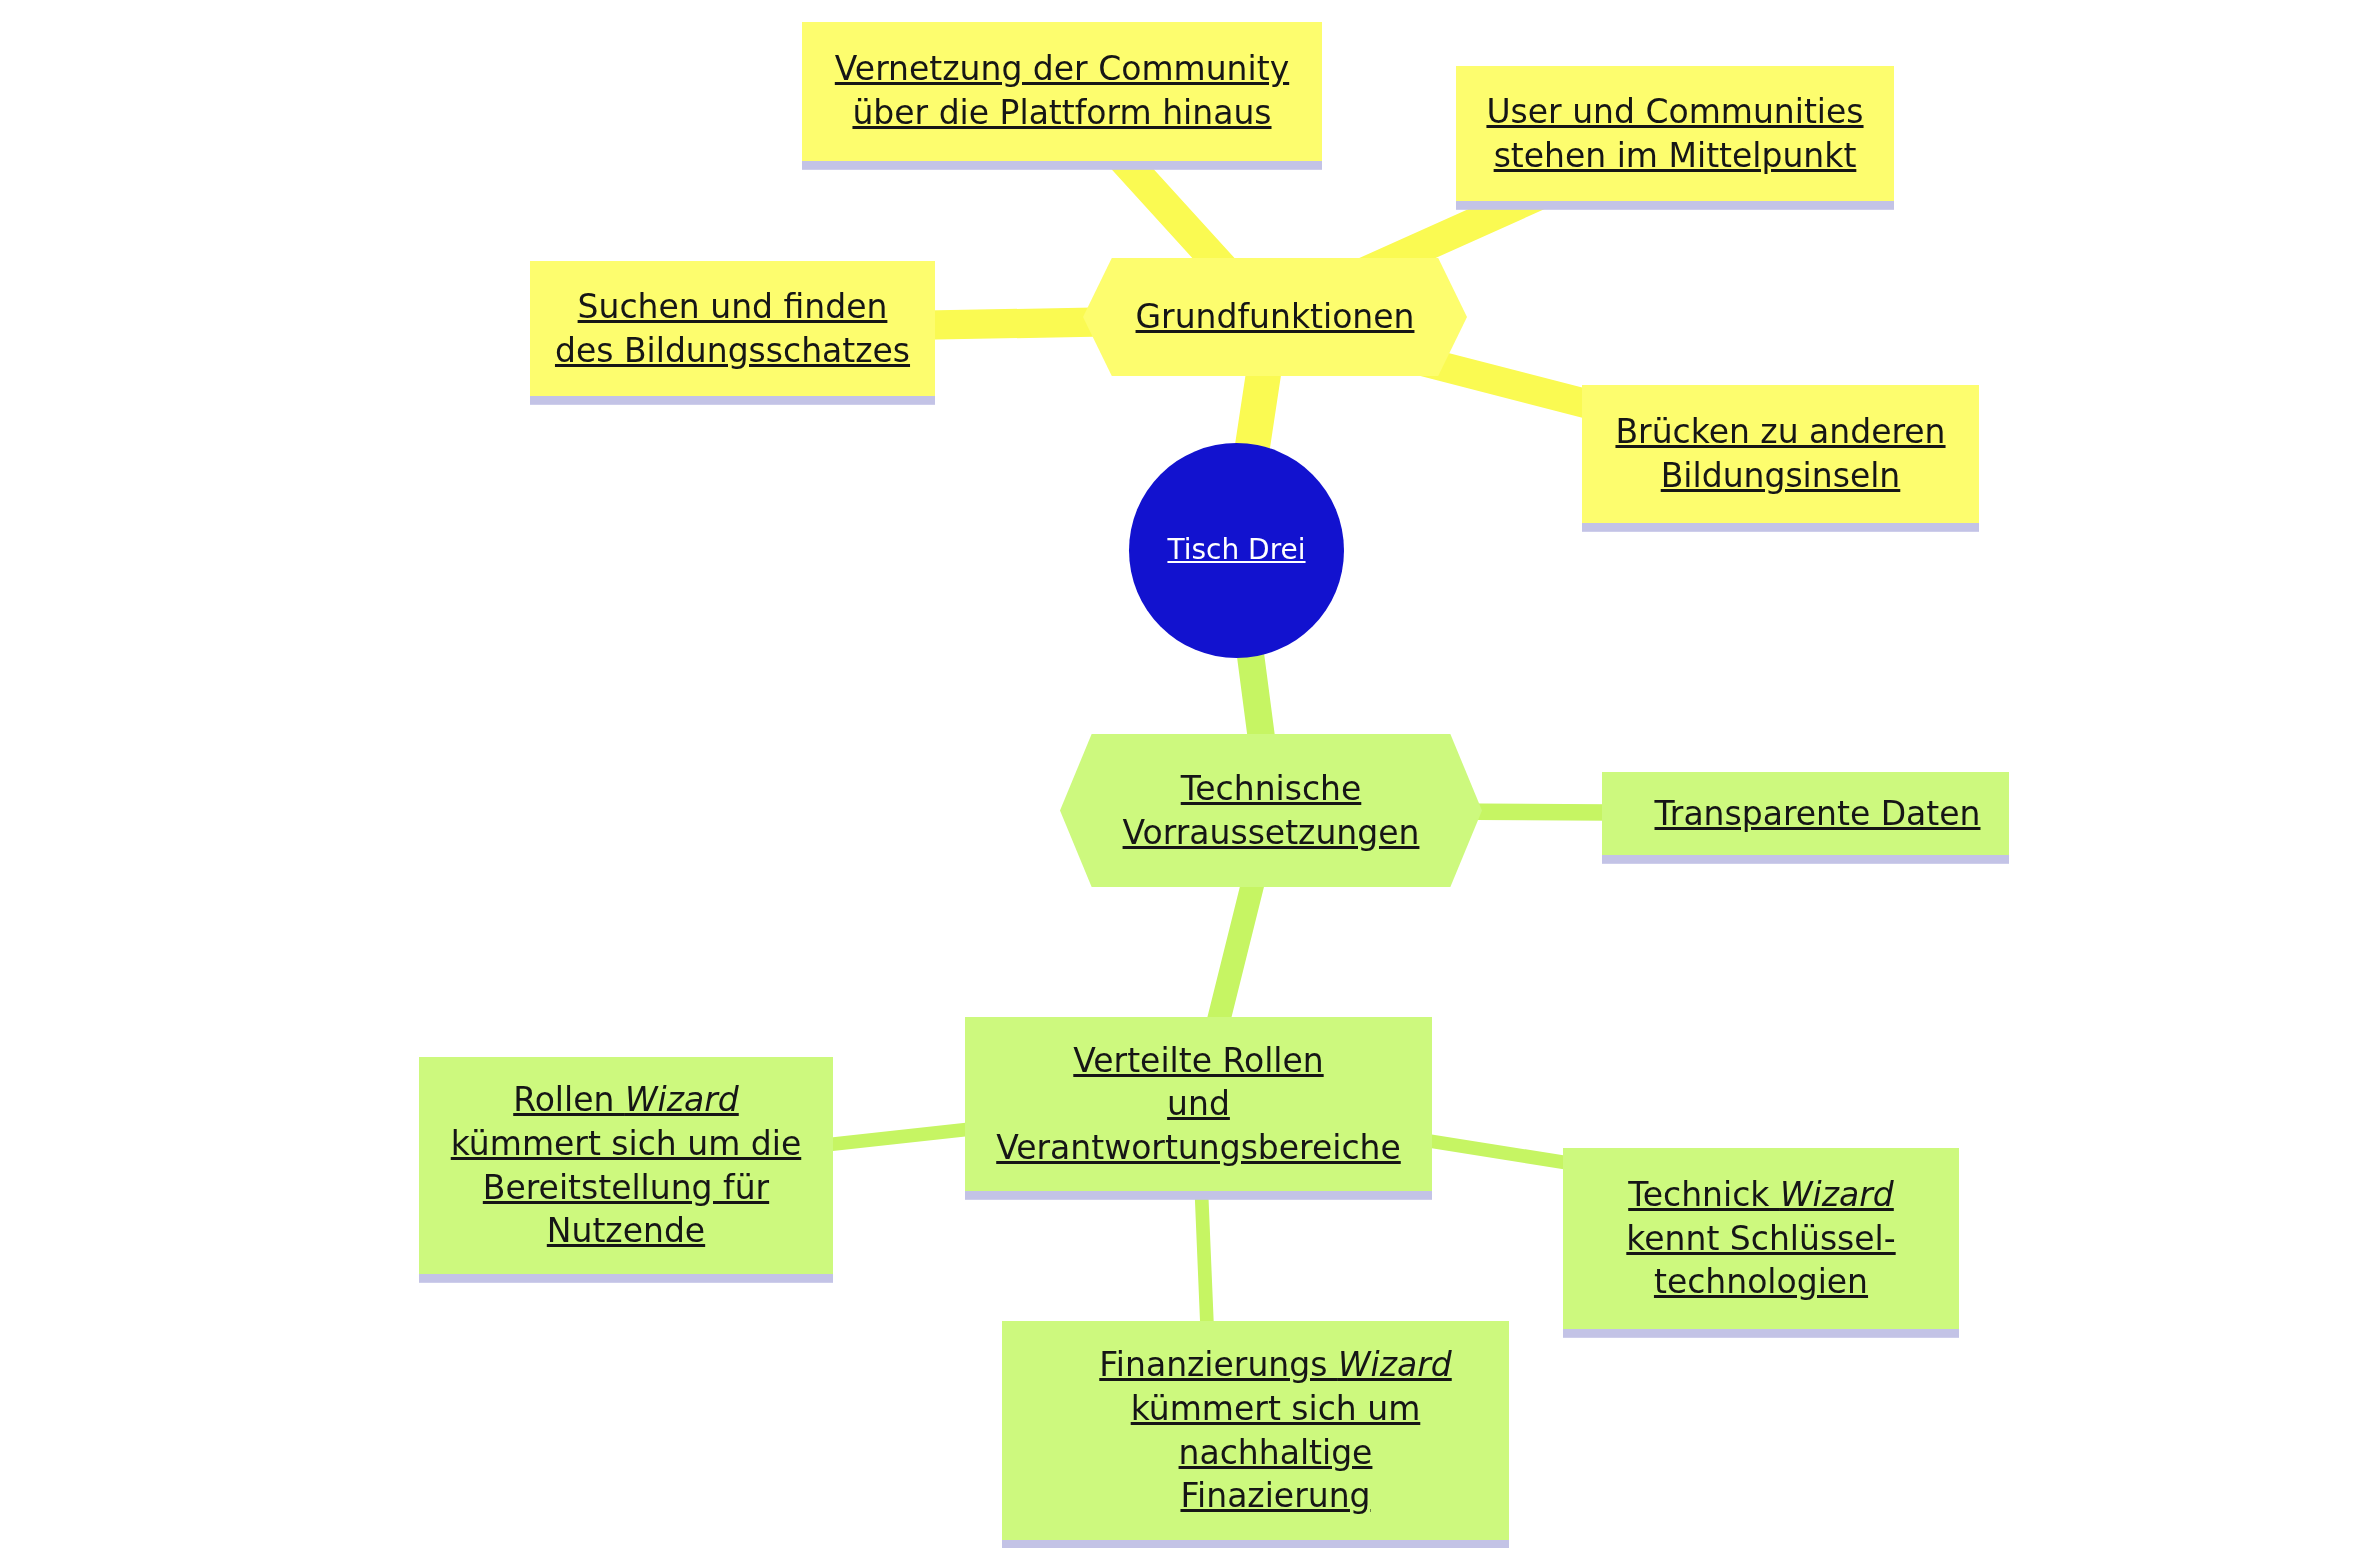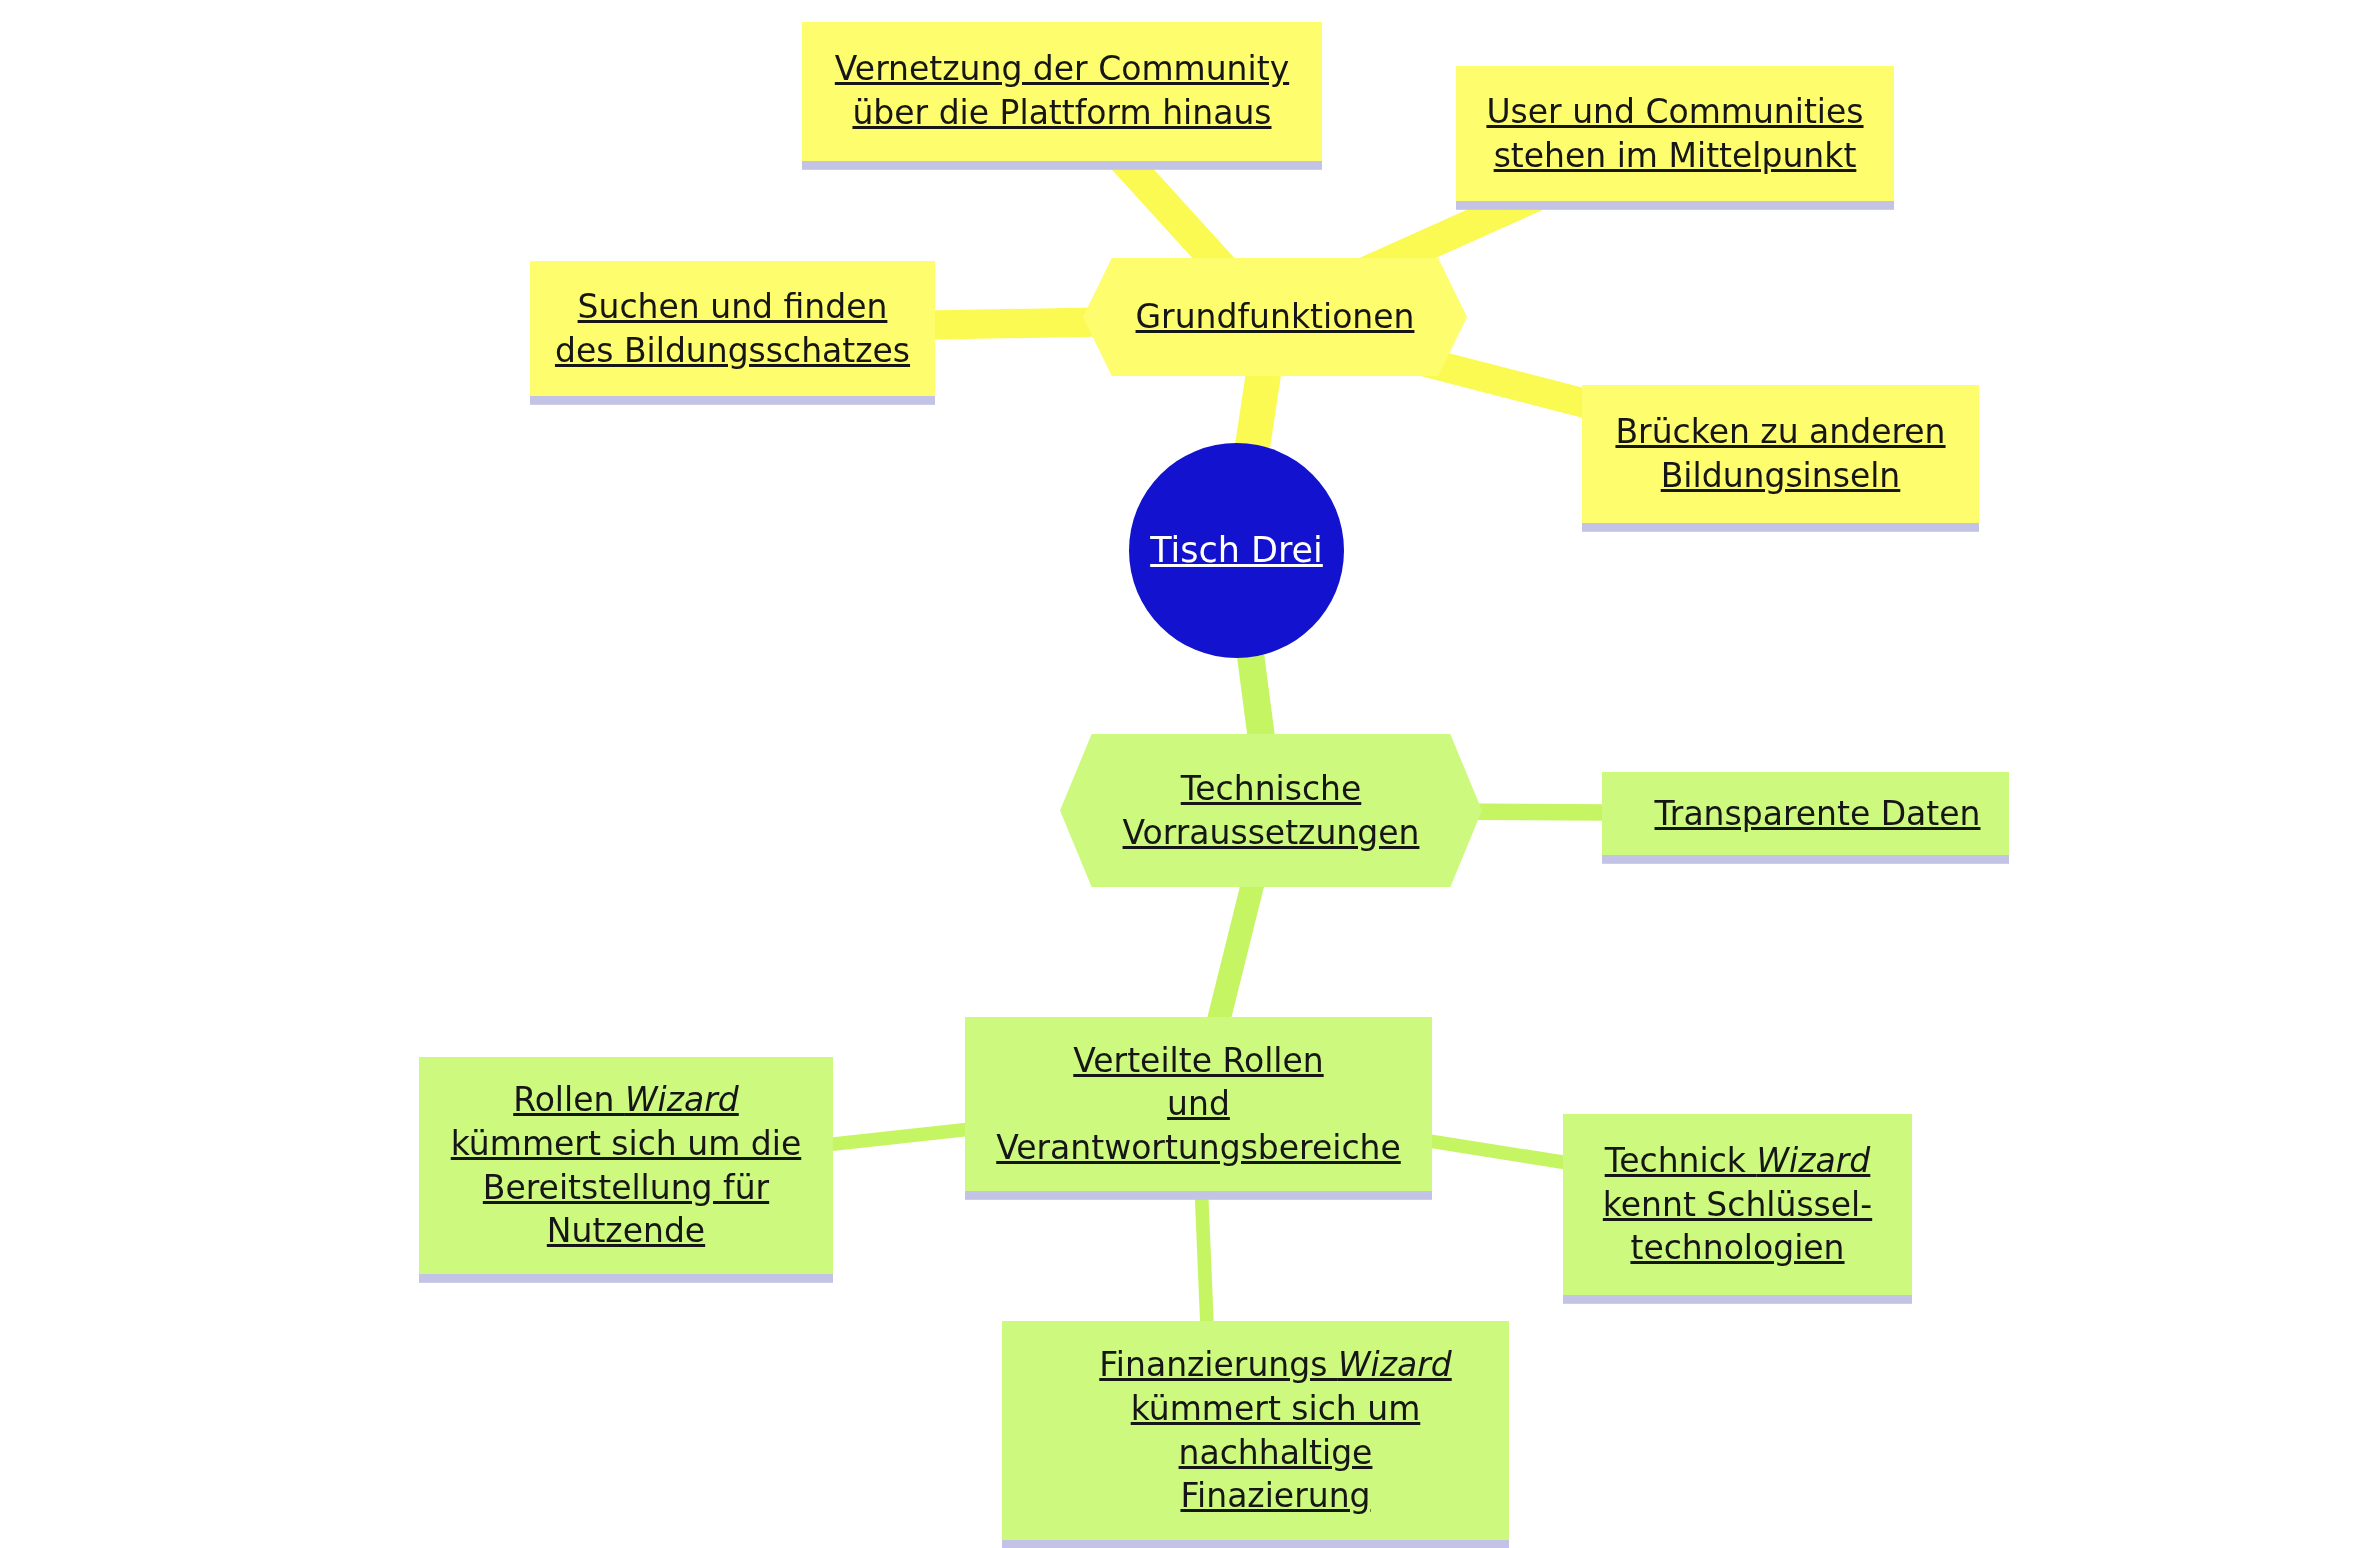--- a/index.html
+++ b/index.html
@@ -42,21 +42,21 @@
   }
   .yellow { background: #fdfd6e; }
   .green  { background: #cdf97e; }
   .hex {
     clip-path: polygon(0% 50%, 7.5% 0%, 92.5% 0%, 100% 50%, 92.5% 100%, 7.5% 100%);
   }
   .root-node {
     border-radius: 50%;
     background: #1212cf;
     color: #ffffff;
-    font-size: 35px;
+    font-size: 28px;
     justify-content: center;
   }
   em { font-style: italic; }
 </style>
 </head>
 <body>
 
 <div class="canvas">
 
   <svg class="connectors" viewBox="0 0 2437 1588" xmlns="http://www.w3.org/2000/svg">
@@ -118,21 +118,21 @@
 Verantwortungsbereiche</span>
   </div>
 
   <div class="node box green" style="left:419px; top:1057px; width:414px; height:217px;">
     <span class="label"><span>Rollen </span><em>Wizard</em><span>
 kümmert sich um die
 Bereitstellung für
 Nutzende</span></span>
   </div>
 
-  <div class="node box green" style="left:1563px; top:1114px; width:349px; height:181px;">
+  <div class="node box green" style="left:1563px; top:1148px; width:396px; height:181px;">
     <span class="label"><span>Technick </span><em>Wizard</em><span>
 kennt Schlüssel-
 technologien</span></span>
   </div>
 
   <div class="node box green" style="left:1002px; top:1321px; width:467px; height:219px;padding-left:40px;">
     <span class="label"><span>Finanzierungs </span><em>Wizard</em><span>
 kümmert sich um
 nachhaltige
 Finazierung</span></span>

